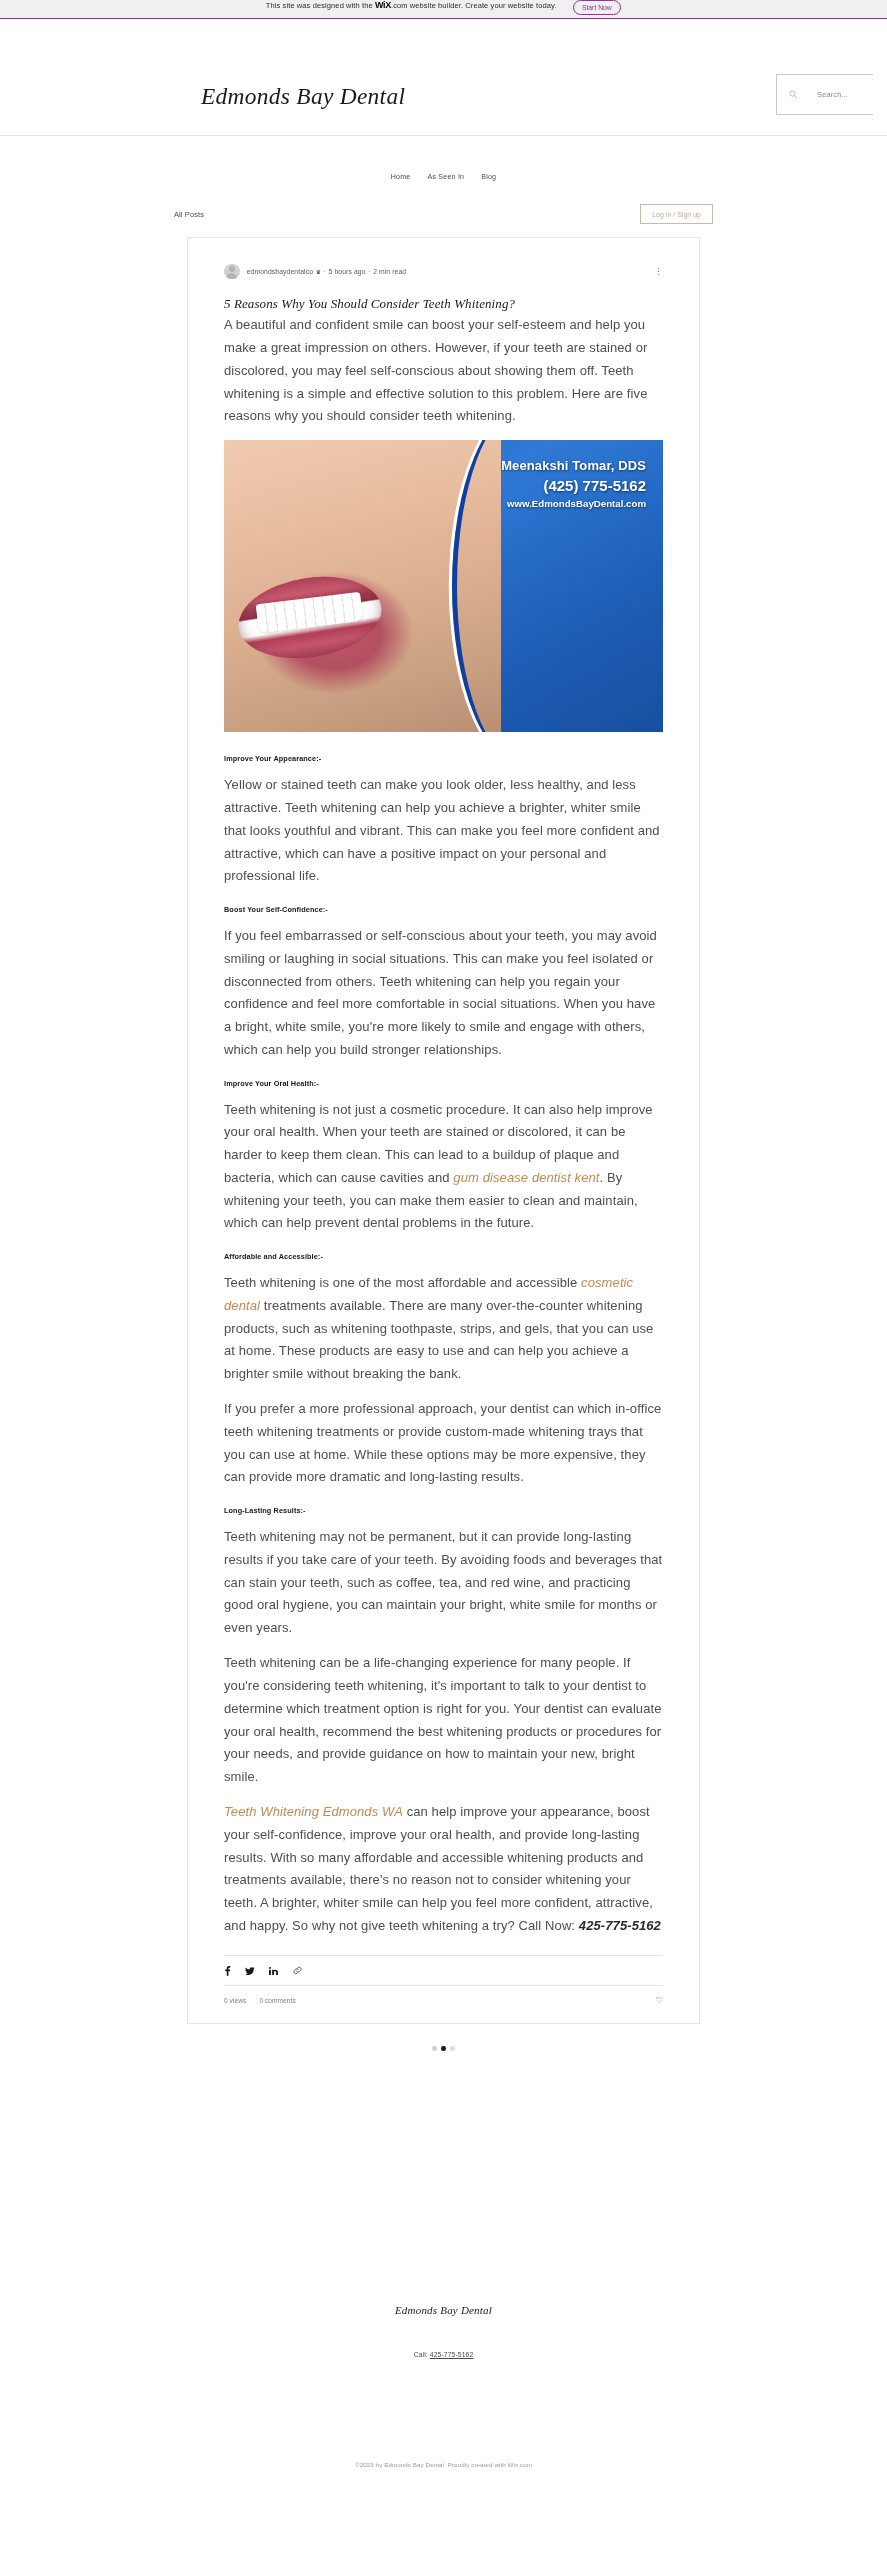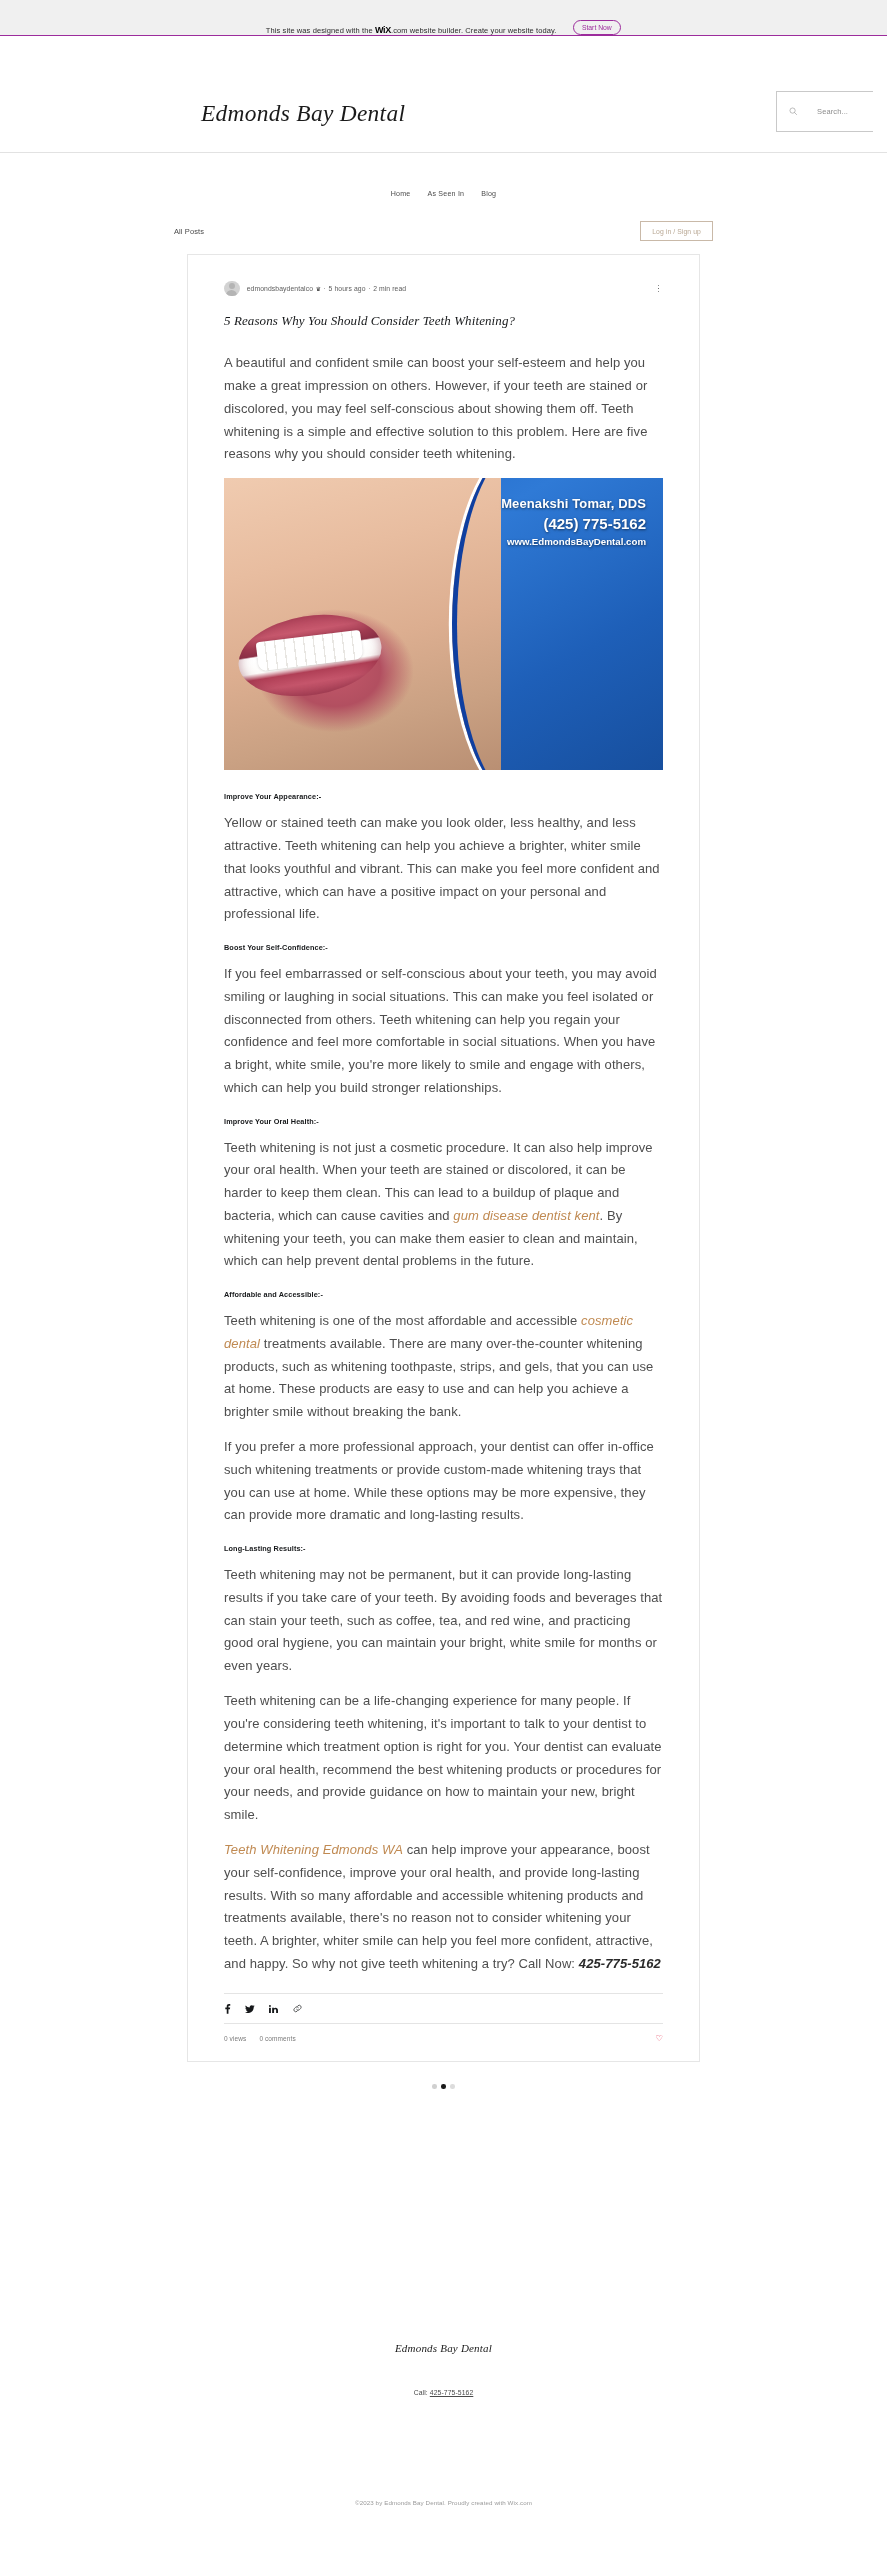--- a/index.html
+++ b/index.html
@@ -6,24 +6,24 @@
   html, body {
     width: 887px;
     background: #ffffff;
     font-family: "Liberation Sans", sans-serif;
     -webkit-font-smoothing: antialiased;
   }
   body { width: 887px; height: 2576px; position: relative; overflow: hidden; }
 
   
   .wix-banner {
-    height: 36px;
+    height: 19px;
     background: #f0f0f0;
     display: flex;
-    align-items: flex-end;
+    align-items: flex-start;
     justify-content: center;
     gap: 16px;
     border-bottom: 1.9px solid #9c2c9c;
     position: relative;
   }
   .wix-banner-text {
     font-size: 7.5px;
     color: #2b2b2b;
     letter-spacing: 0.1px;
     white-space: nowrap;
@@ -171,21 +171,21 @@
     font-size: 9px; color: #6b6b6b; letter-spacing: 0; cursor: pointer;
     line-height: 0.65; writing-mode: vertical-rl; height: 9px;
   }
 
   .post-title {
     font-family: "Liberation Serif", serif;
     font-style: italic;
     font-size: 13px;
     color: #16181a;
     letter-spacing: 0.1px;
-    margin-bottom: 23px;
+    margin-bottom: 2px;
   }
 
   .post-p {
     font-size: 13px;
     line-height: 1.75;
     color: #4e4e4e;
     letter-spacing: 0.1px;
     margin-bottom: 12.3px;
   }
   .post-h {
@@ -408,21 +408,21 @@
   <div class="post-p">Yellow or stained teeth can make you look older, less healthy, and less attractive. Teeth whitening can help you achieve a brighter, whiter smile that looks youthful and vibrant. This can make you feel more confident and attractive, which can have a positive impact on your personal and professional life.</div>
 
   <div class="post-h">Boost Your Self-Confidence:-</div>
   <div class="post-p">If you feel embarrassed or self-conscious about your teeth, you may avoid smiling or laughing in social situations. This can make you feel isolated or disconnected from others. Teeth whitening can help you regain your confidence and feel more comfortable in social situations. When you have a bright, white smile, you're more likely to smile and engage with others, which can help you build stronger relationships.</div>
 
   <div class="post-h">Improve Your Oral Health:-</div>
   <div class="post-p"><span>Teeth whitening is not just a cosmetic procedure. It can also help improve your oral health. When your teeth are stained or discolored, it can be harder to keep them clean. This can lead to a buildup of plaque and bacteria, which can cause cavities and </span><a class="inline-link">gum disease dentist kent</a><span>. By whitening your teeth, you can make them easier to clean and maintain, which can help prevent dental problems in the future.</span></div>
 
   <div class="post-h">Affordable and Accessible:-</div>
   <div class="post-p"><span>Teeth whitening is one of the most affordable and accessible </span><a class="inline-link">cosmetic dental</a><span> treatments available. There are many over-the-counter whitening products, such as whitening toothpaste, strips, and gels, that you can use at home. These products are easy to use and can help you achieve a brighter smile without breaking the bank.</span></div>
-  <div class="post-p">If you prefer a more professional approach, your dentist can offer in-office such whitening treatments or provide custom-made whitening trays that you can use at home. While these options may be more expensive, they can provide more dramatic and long-lasting results.</div>
+  <div class="post-p">If you prefer a more professional approach, your dentist can which in-office teeth whitening treatments or provide custom-made whitening trays that you can use at home. While these options may be more expensive, they can provide more dramatic and long-lasting results.</div>
 
   <div class="post-h">Long-Lasting Results:-</div>
   <div class="post-p">Teeth whitening may not be permanent, but it can provide long-lasting results if you take care of your teeth. By avoiding foods and beverages that can stain your teeth, such as coffee, tea, and red wine, and practicing good oral hygiene, you can maintain your bright, white smile for months or even years.</div>
   <div class="post-p">Teeth whitening can be a life-changing experience for many people. If you're considering teeth whitening, it's important to talk to your dentist to determine which treatment option is right for you. Your dentist can evaluate your oral health, recommend the best whitening products or procedures for your needs, and provide guidance on how to maintain your new, bright smile.</div>
 
   <div class="post-p"><a class="inline-link">Teeth Whitening Edmonds WA</a><span> can help improve your appearance, boost your self-confidence, improve your oral health, and provide long-lasting results. With so many affordable and accessible whitening products and treatments available, there's no reason not to consider whitening your teeth. A brighter, whiter smile can help you feel more confident, attractive, and happy. So why not give teeth whitening a try? Call Now: </span><span class="phone-strong">425-775-5162</span></div>
 
   <div class="share-row">
     <span class="share-icon">
       <svg width="7.1" height="9.7" viewBox="0 0 11 18">

